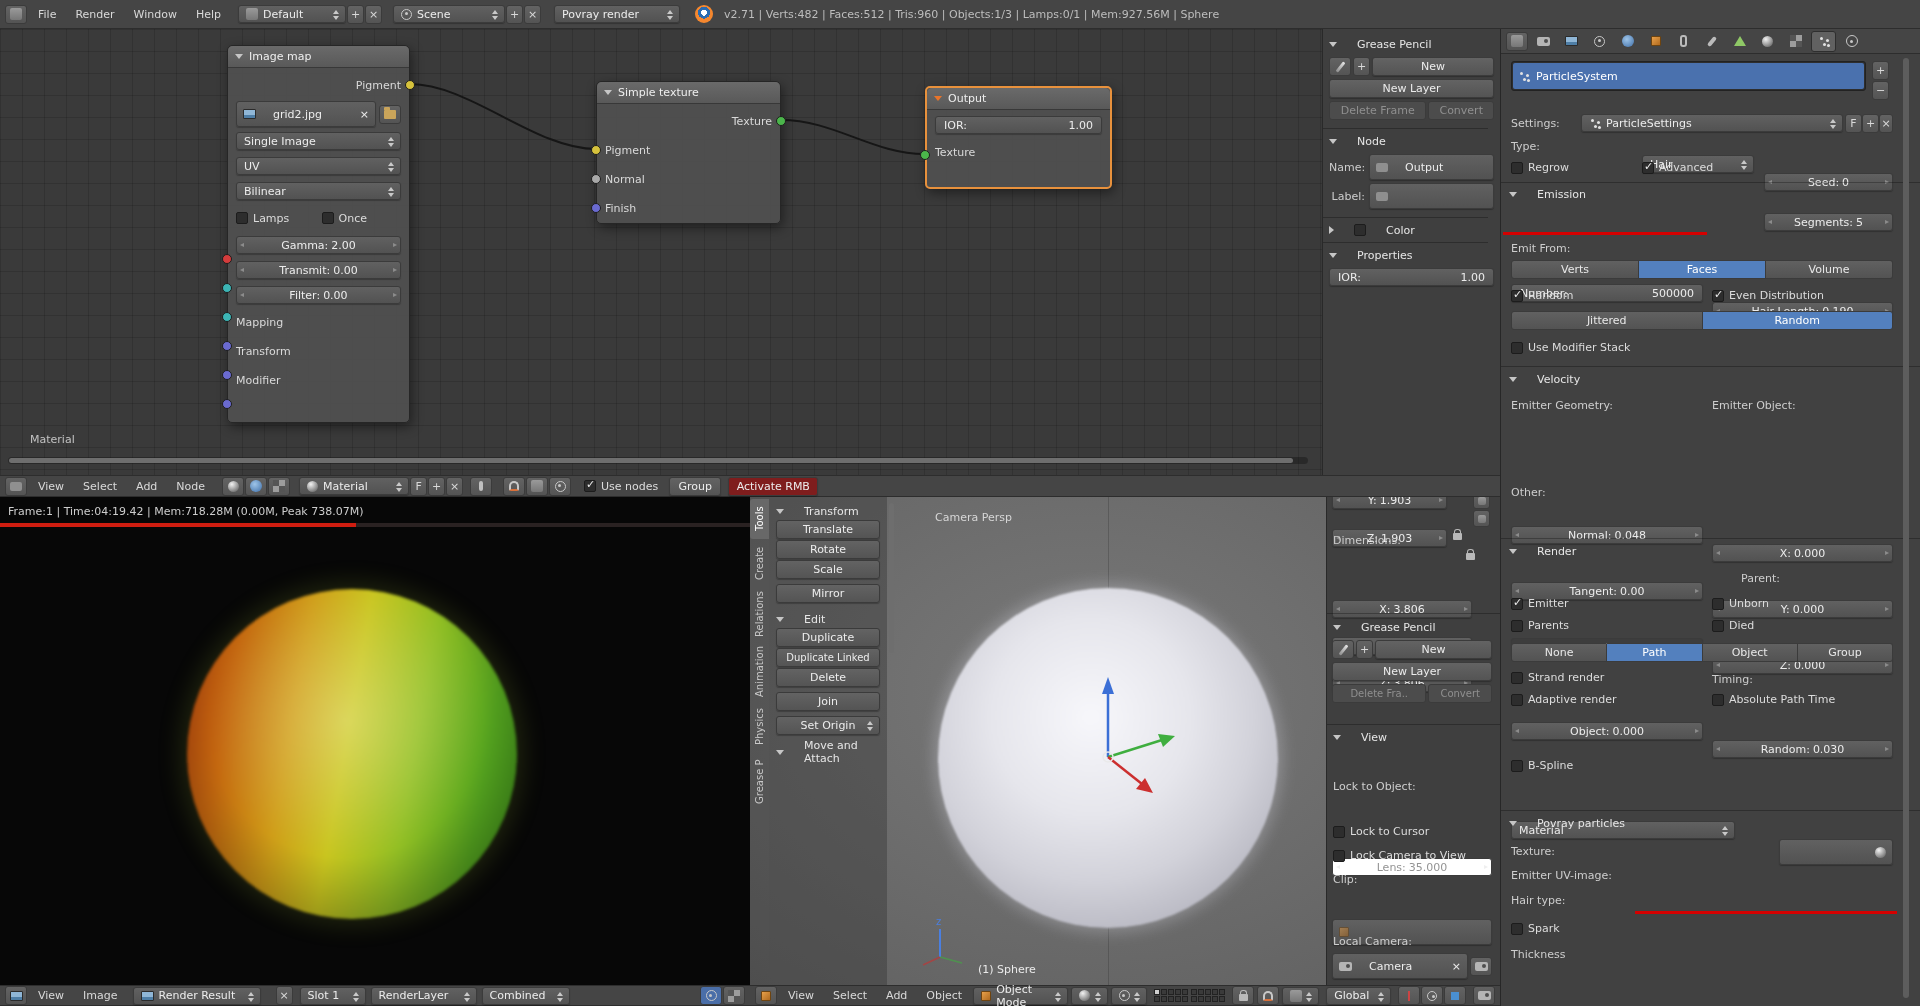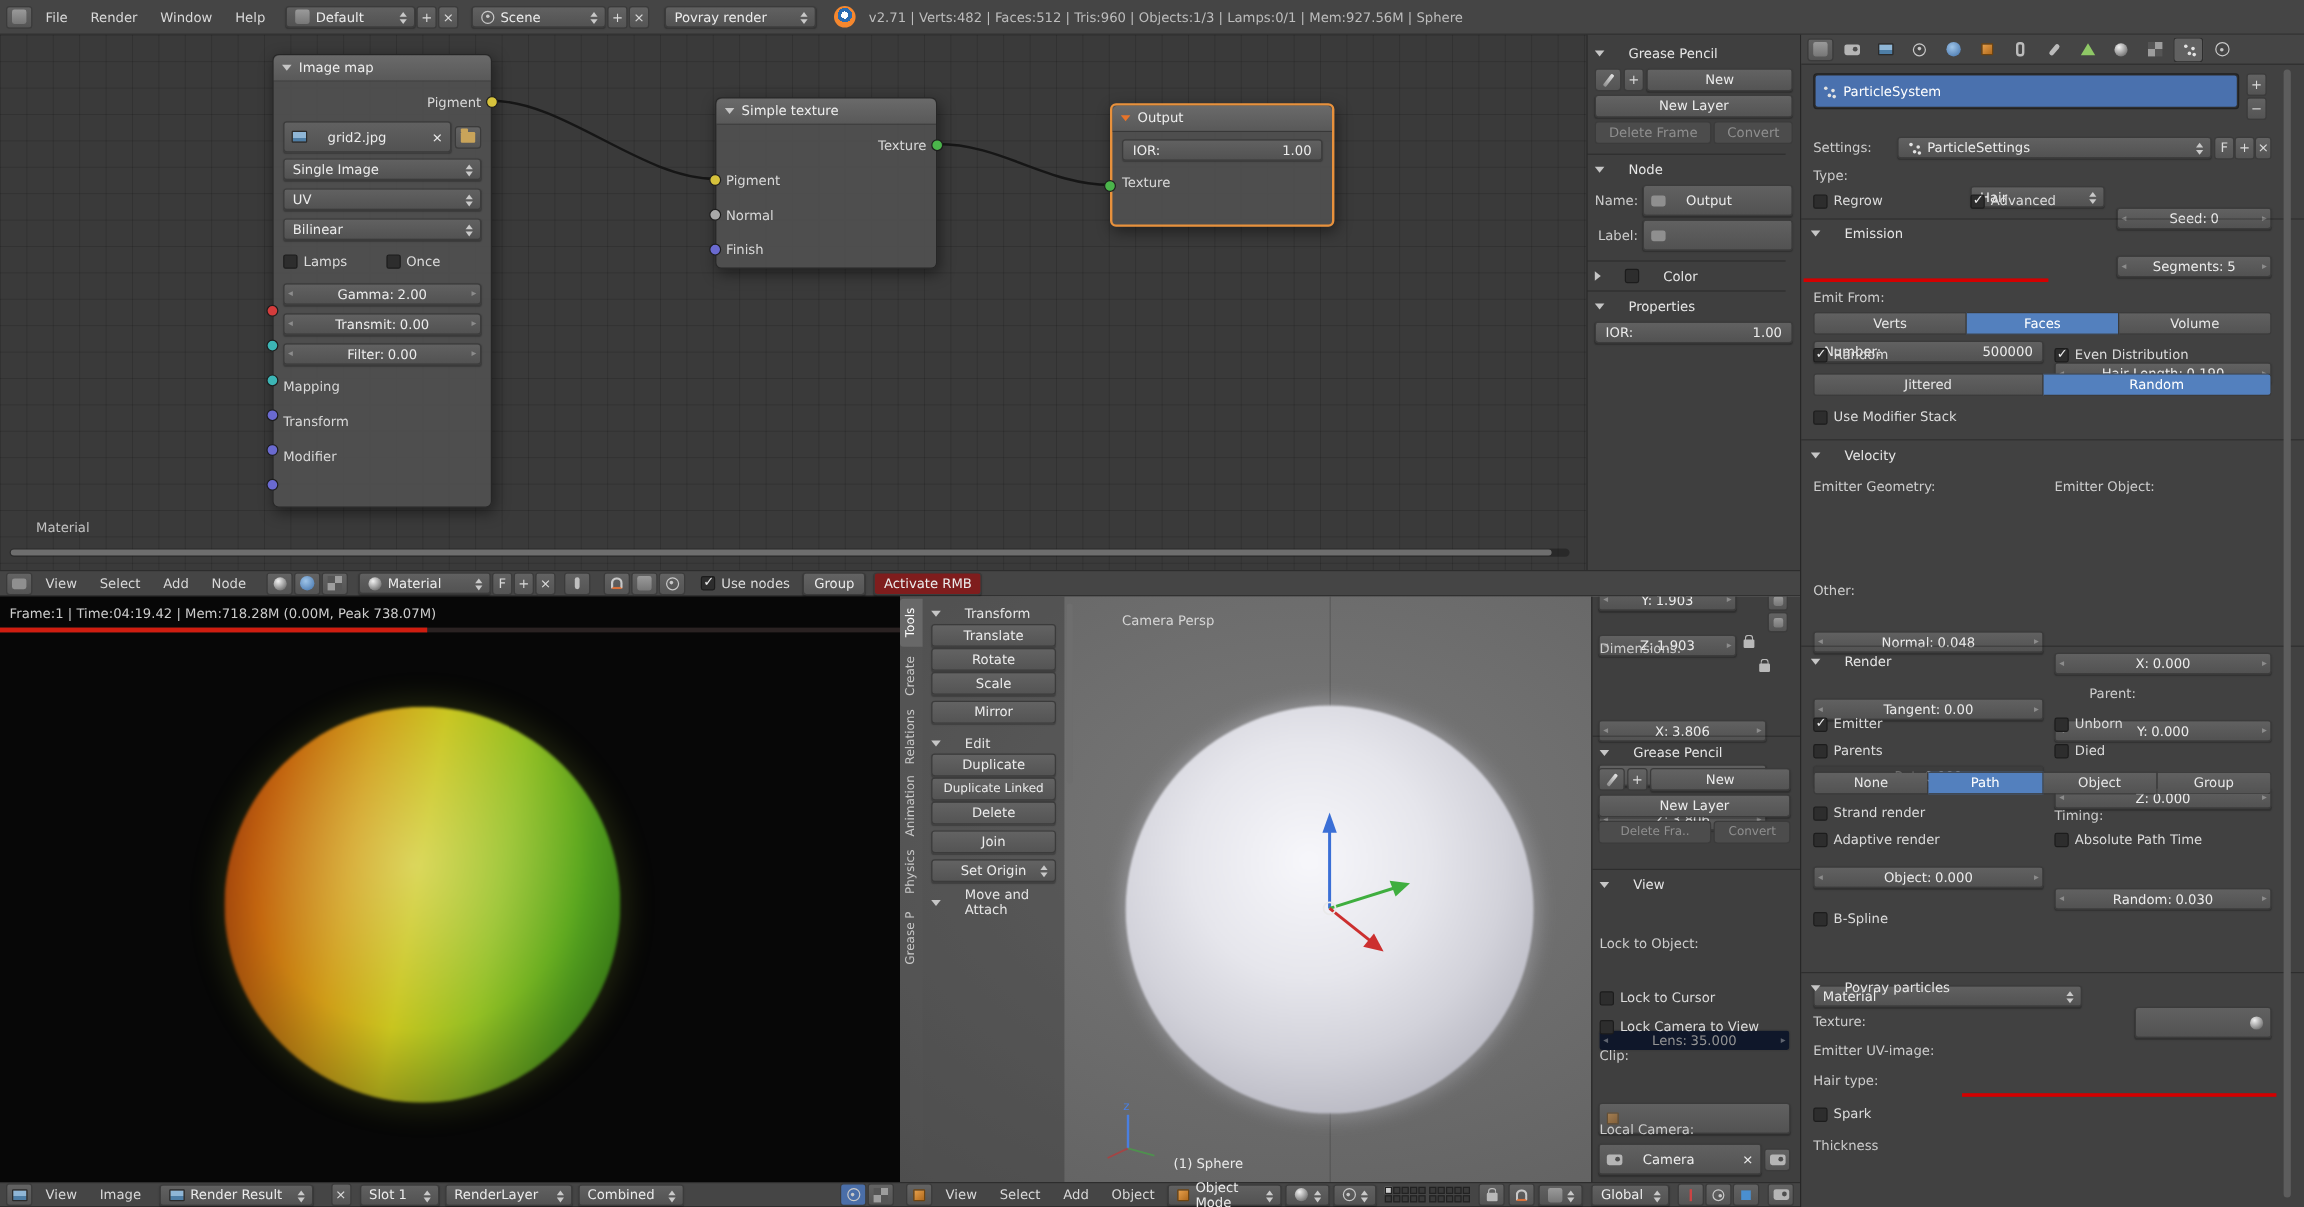--- a/index.html
+++ b/index.html
@@ -11,21 +11,21 @@
 .edhdr{background:#454545;display:flex;align-items:center;gap:3px;padding:0 5px;border-top:1px solid #2d2d2d;border-bottom:1px solid #2d2d2d}
 .menu{padding:0 8px;height:100%;display:flex;align-items:center;color:#d9d9d9;cursor:pointer}
 
 .btn{background:linear-gradient(#636363,#545454);border:1px solid #3b3b3b;border-radius:3px;height:19px;display:flex;align-items:center;justify-content:center;color:#ececec;box-shadow:0 1px 1px rgba(0,0,0,.25);cursor:pointer}
 .btn.dis{background:#4c4c4c;color:#8f8f8f;box-shadow:none}
 .num,.sld,.dd,.txt{background:linear-gradient(#616161,#525252);border:1px solid #3b3b3b;border-radius:3px;height:18px;display:flex;align-items:center;color:#ececec;position:relative;box-shadow:0 1px 1px rgba(0,0,0,.25);cursor:pointer}
 .num{justify-content:center;gap:3px;padding:0 11px}
 .num::before,.num::after{position:absolute;top:3px;font-size:8px;color:#d8d8d8;opacity:.4}
 .num::before{content:"◂";left:3px}
 .num::after{content:"▸";right:3px}
-.num.dis,.sld.dis,.dd.dis{background:#0f172a;color:#949494;box-shadow:none}
+.num.dis,.sld.dis,.dd.dis{background:#ffffff;color:#949494;box-shadow:none}
 .sld{padding:0 8px;justify-content:space-between}
 .txt{padding:12px 6px;gap:17px}
 .dd{padding:0 16px 0 7px;gap:5px}
 .dda{position:absolute;right:5px;top:4px;width:7px;height:10px}
 .dda::before{content:"";position:absolute;top:0;left:0;border-left:3.5px solid transparent;border-right:3.5px solid transparent;border-bottom:4px solid #c9c9c9}
 .dda::after{content:"";position:absolute;bottom:0;left:0;border-left:3.5px solid transparent;border-right:3.5px solid transparent;border-top:4px solid #c9c9c9}
 .chk{display:flex;align-items:center;gap:5px;color:#dcdcdc;cursor:pointer}
 .chk .box{width:12px;height:12px;background:#2d2d2d;border:1px solid #1c1c1c;border-radius:2px;position:relative;flex:none}
 .chk.on .box::after{content:"✓";position:absolute;left:1px;top:-3px;font-size:11px;color:#ededed}
 .seg{display:flex}

